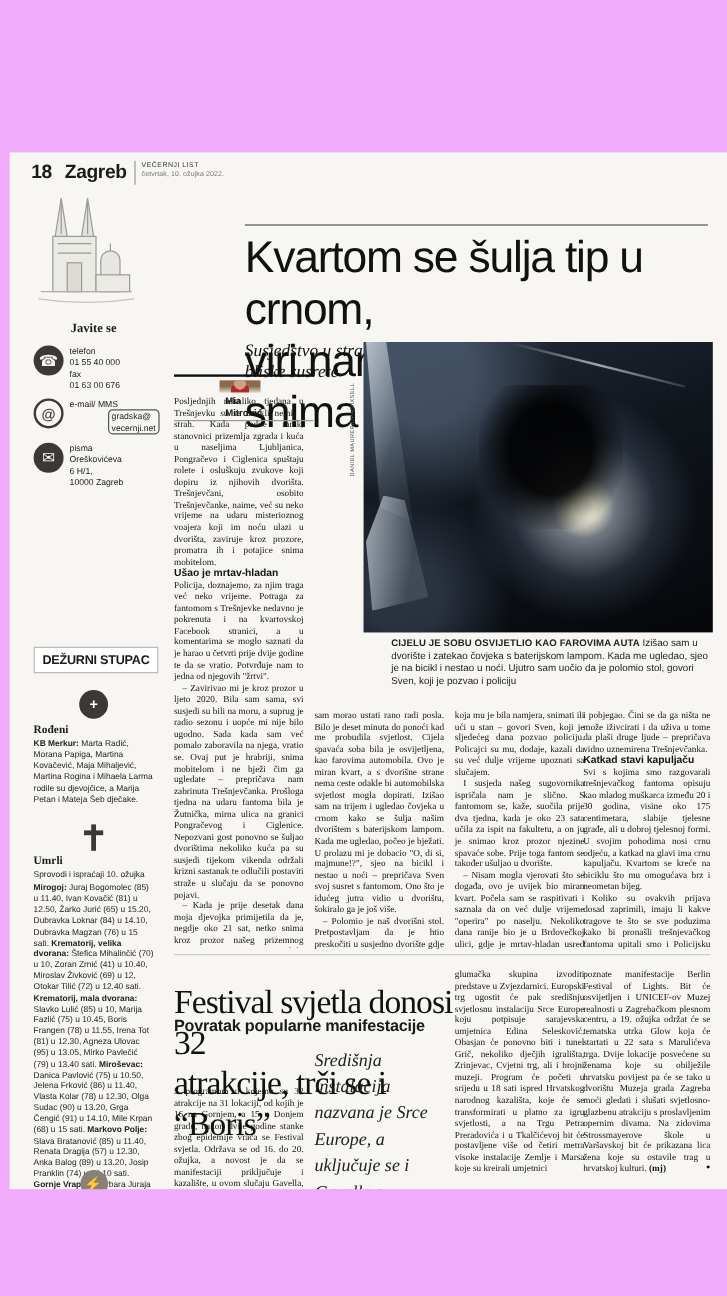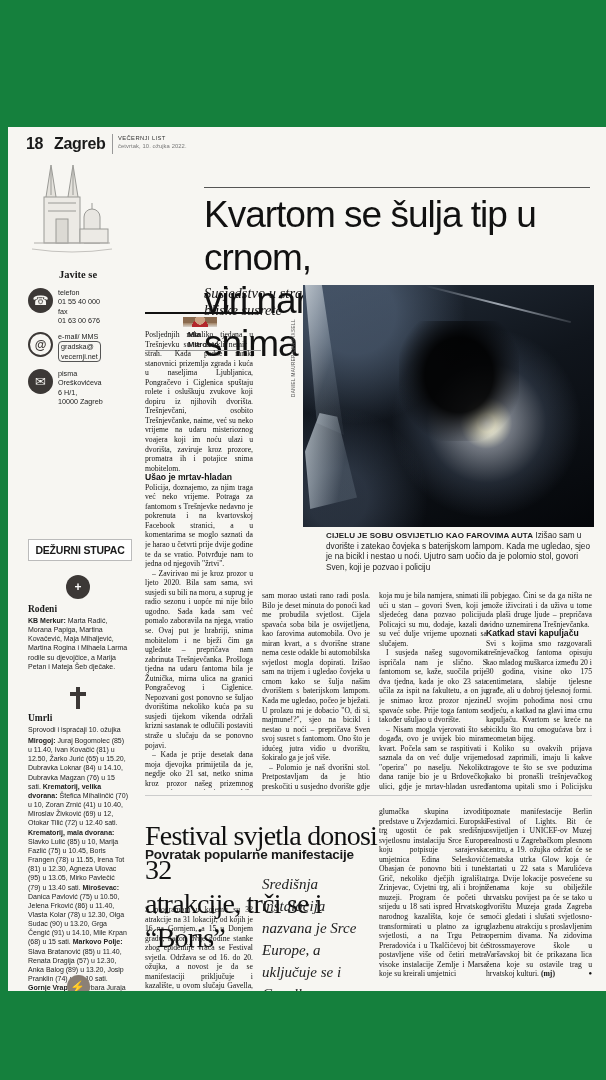--- a/index.html
+++ b/index.html
@@ -1,37 +1,37 @@
 <!DOCTYPE html>
 <html><head>
 <meta charset="utf-8">
 <style>
   html,body{margin:0;padding:0;background:#000;}
-  .stage{position:relative;width:606px;height:1080px;background:#15803d;overflow:hidden;
+  .stage{position:relative;width:606px;height:1080px;background:#f0abfc;overflow:hidden;
          font-family:"Liberation Sans",sans-serif;color:#1a1a1a;}
   .page{position:absolute;left:8px;top:127px;width:598px;height:864px;background:#f7f6f2;overflow:hidden;}
   
   .hdr-num{position:absolute;left:18px;top:8px;font-weight:bold;font-size:16px;letter-spacing:-.3px;}
   .hdr-sec{position:absolute;left:46px;top:8px;font-weight:bold;font-size:16px;letter-spacing:-.3px;}
   .hdr-div{position:absolute;left:104px;top:7px;width:1px;height:20px;background:#999;}
   .masthead{position:absolute;left:110px;top:8px;font-size:5.8px;color:#333;line-height:7.5px;letter-spacing:.4px;}
   .masthead .mh2{color:#777;letter-spacing:.1px;}
   
   .cath{position:absolute;left:20px;top:32px;}
   
   .sb{position:absolute;left:20px;width:100px;}
   .sb-title{font-family:"Liberation Serif",serif;font-weight:bold;font-size:10.5px;}
   .contact{top:142px;}
   .c-row{display:flex;margin-bottom:7px;}
   .c-ic{flex:0 0 30px;}
   .circ{width:25px;height:25px;border-radius:50%;background:#3c3836;color:#f7f6f2;display:flex;
         align-items:center;justify-content:center;font-size:13px;}
   .circ.at{font-weight:bold;font-size:12px;border:2px solid #3c3836;background:#f7f6f2;color:#3c3836;box-sizing:border-box;}
   .c-tx{font-size:7.2px;line-height:9.3px;color:#222;}
-  .hl{border:1px solid #555;border-radius:4px;padding:0 2px;display:inline-block;}
+  .hl{border:1px solid #555;border-radius:4px;padding:0 2px;display:inline-block;margin-left:32px;}
   .dez{position:absolute;left:20px;top:412px;width:102px;border:1px solid #bbb;background:#fff;
        text-align:center;font-weight:bold;font-size:10.5px;letter-spacing:-.2px;padding:4px 0;}
   .sec-ic{width:24px;height:24px;border-radius:50%;background:#3c3836;color:#fff;display:flex;align-items:center;
           justify-content:center;font-size:12px;font-weight:bold;margin:0 auto 5px auto;}
   .cross{position:relative;width:16px;height:22px;margin:0 auto 4px auto;}
   .cross:before{content:"";position:absolute;left:6px;top:0;width:4px;height:22px;background:#3c3836;}
   .cross:after{content:"";position:absolute;left:0;top:5px;width:16px;height:4px;background:#3c3836;}
   .sb-head{font-family:"Liberation Serif",serif;font-weight:bold;font-size:9.5px;margin:0 0 2px 0;}
   .sb-sub{font-size:7px;line-height:9px;margin:0 0 2px 0;}
   .sb-text{font-size:7px;line-height:9.15px;color:#222;margin:0;}

